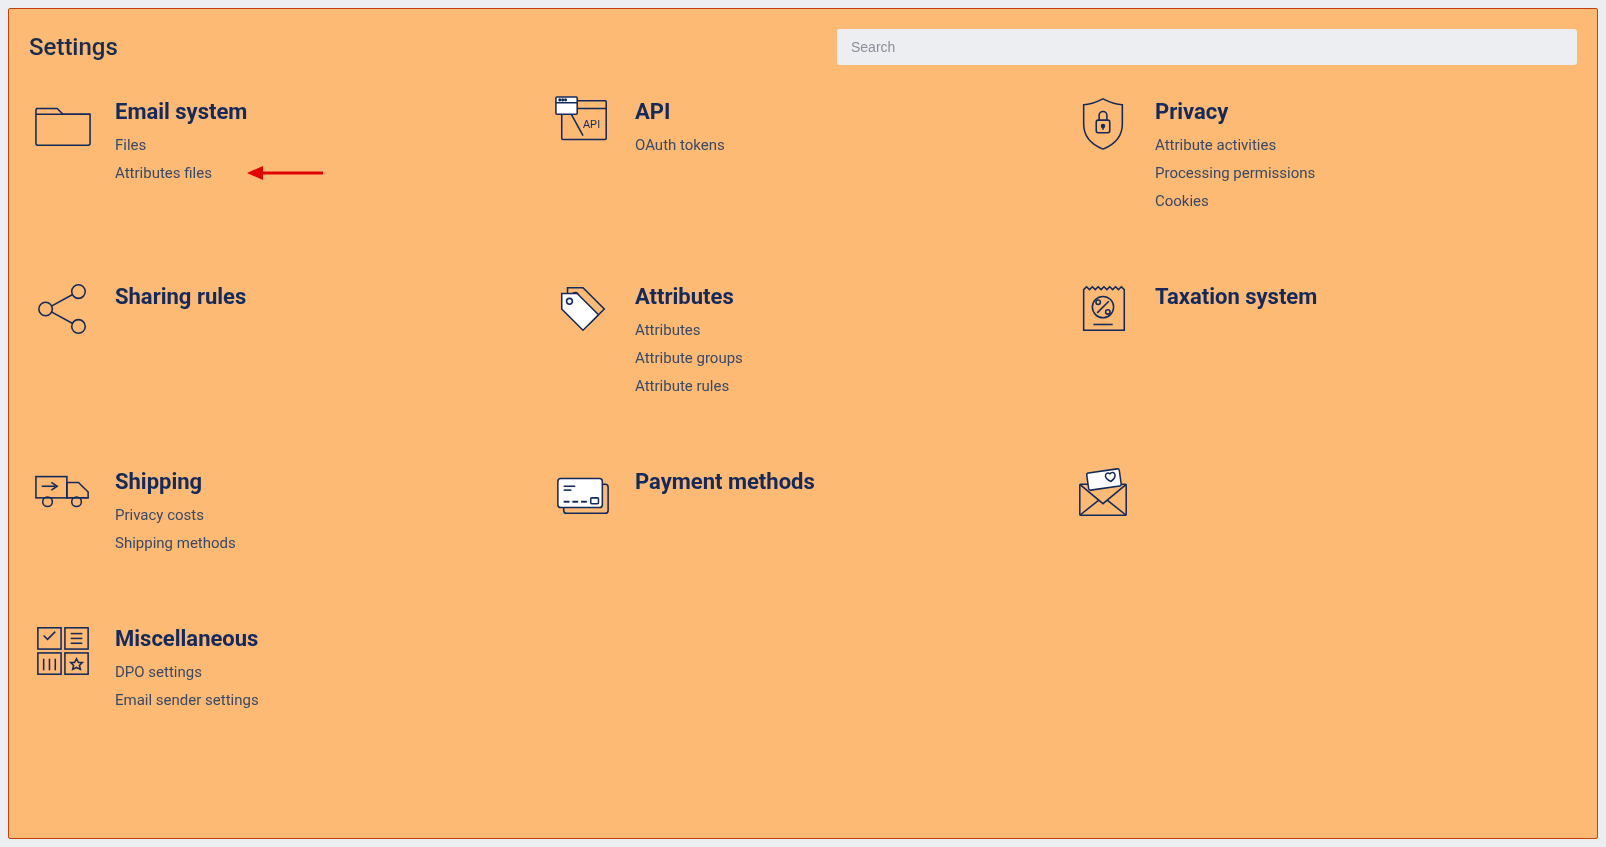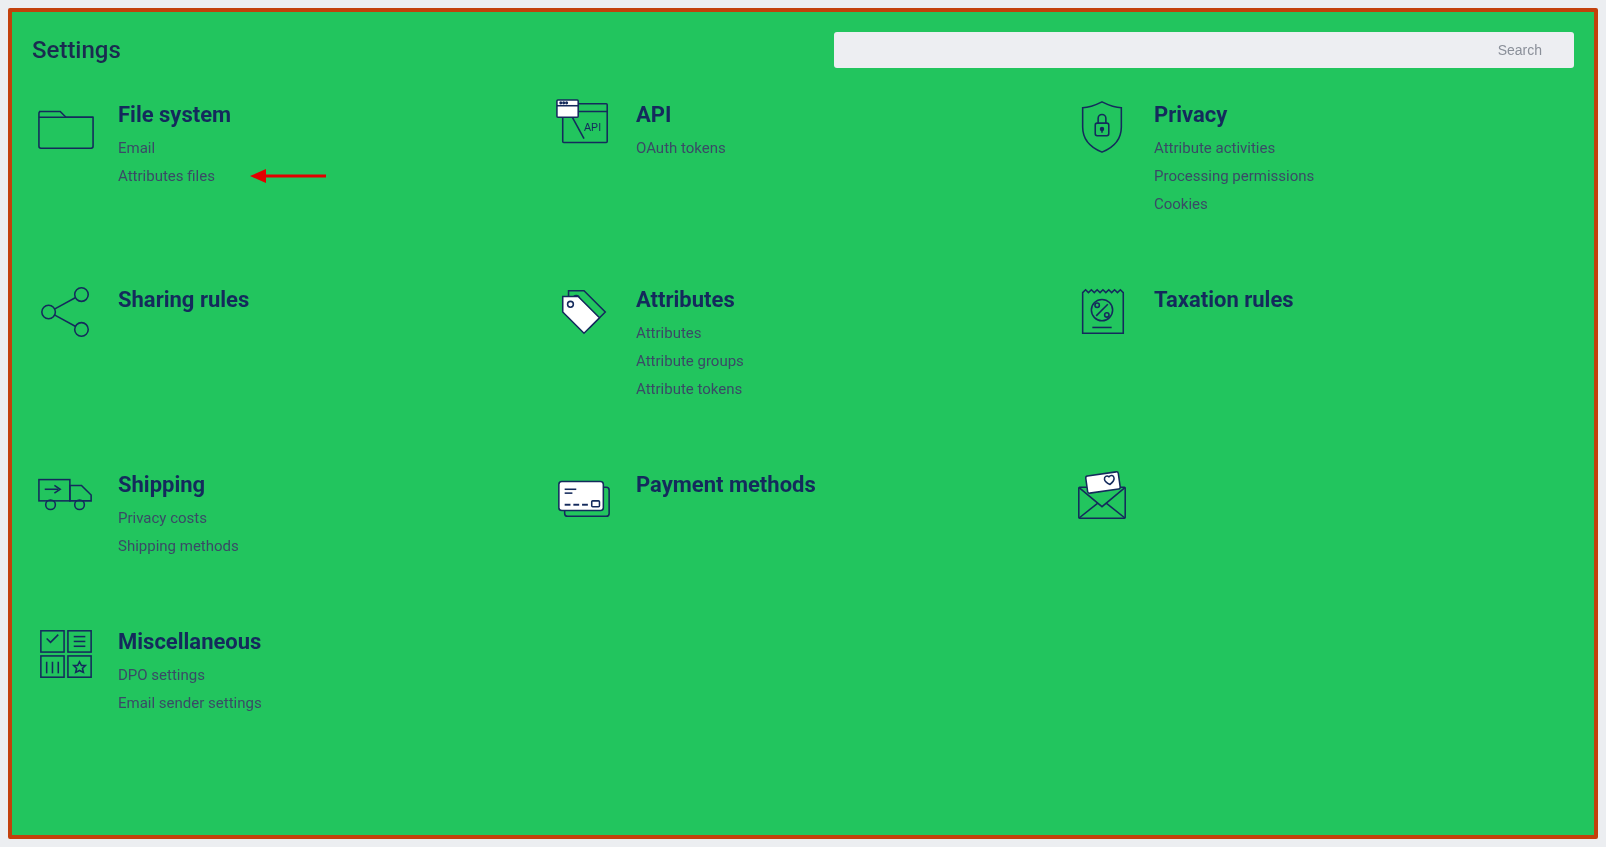--- a/index.html
+++ b/index.html
@@ -4,22 +4,22 @@
 <style>
   * { box-sizing: border-box; }
   body {
     margin: 0;
     padding: 8px;
     background: #eceef1;
     font-family: -apple-system, BlinkMacSystemFont, "Segoe UI", Roboto, "Helvetica Neue", Arial, sans-serif;
     color: #1a2b50;
   }
   .panel {
-    background: #22c55e;
-    border: 4px solid #c2410c;
+    background: #fdba74;
+    border: 1px solid #c2410c;
     border-radius: 2px;
     width: 100%;
     min-height: 831px;
     padding: 20px 20px 40px 20px;
   }
   .header-row {
     display: flex;
     align-items: center;
     justify-content: space-between;
     margin-bottom: 30px;
@@ -28,25 +28,24 @@
     font-size: 24px;
     font-weight: 500;
     color: #1a2b50;
   }
   .search-input {
     width: 740px;
     height: 36px;
     background: #edeef2;
     border: none;
     border-radius: 3px;
-    padding: 0 32px;
+    padding: 0 14px;
     font-size: 14px;
     color: #333;
     outline: none;
-    text-align: right;
   }
   .search-input::placeholder { color: #8a8f99; }
   .grid {
     display: grid;
     grid-template-columns: 1fr 1fr 1fr;
     column-gap: 20px;
     row-gap: 60px;
     padding: 0 4px;
   }
   .card {
@@ -99,22 +98,22 @@
     <div class="card">
       <div class="icon-box">
         <svg viewBox="0 0 60 60">
             <g fill="none" stroke="#142a5c" stroke-width="1.6">
               <path d="M2 14 h22 l6 6 h28 v30 a2 2 0 0 1 -2 2 h-52 a2 2 0 0 1 -2 -2 v-34 a2 2 0 0 1 2 -2 z"></path>
               <path d="M2 20 h56"></path>
             </g>
           </svg>
       </div>
       <div class="card-body">
-        <div class="card-title">File system</div>
-        <div class="sub-link">Email</div>
+        <div class="card-title">Email system</div>
+        <div class="sub-link">Files</div>
         <div class="sub-link">Attributes files</div>
         <svg class="arrow-annotation" width="80" height="24">
           <line x1="78" y1="12" x2="14" y2="12" stroke="#e30000" stroke-width="3"></line>
           <polygon points="2,12 18,5 18,19" fill="#e30000"></polygon>
         </svg>
       </div>
     </div>
 
     <div class="card">
       <div class="icon-box">
@@ -186,39 +185,39 @@
           <circle cx="22" cy="16" r="3"></circle>
           <path d="M8 14 h16 l22 22 -16 16 -22 -22 v-16 z" fill="#fff"></path>
           <circle cx="16" cy="22" r="3"></circle>
         </g>
           </svg>
       </div>
       <div class="card-body">
         <div class="card-title">Attributes</div>
         <div class="sub-link">Attributes</div>
         <div class="sub-link">Attribute groups</div>
-        <div class="sub-link">Attribute tokens</div>
+        <div class="sub-link">Attribute rules</div>
       </div>
     </div>
 
     <div class="card">
       <div class="icon-box">
         <svg viewBox="0 0 60 60">
             <g fill="none" stroke="#142a5c" stroke-width="1.6">
           <path d="M10 10 l3 -3 3 3 3 -3 3 3 3 -3 3 3 3 -3 3 3 3 -3 3 3 3 -3 3 3 3 -3 3 3 v42 h-42 z"></path>
           <circle cx="30" cy="28" r="11"></circle>
           <circle cx="25" cy="23" r="2.3"></circle>
           <circle cx="35" cy="33" r="2.3"></circle>
           <line x1="24" y1="34" x2="36" y2="22"></line>
           <line x1="20" y1="46" x2="40" y2="46"></line>
         </g>
           </svg>
       </div>
       <div class="card-body">
-        <div class="card-title">Taxation rules</div>
+        <div class="card-title">Taxation system</div>
       </div>
     </div>
 
     <div class="card">
       <div class="icon-box">
         <svg viewBox="0 0 60 60">
             <g fill="none" stroke="#142a5c" stroke-width="1.6">
           <rect x="2" y="12" width="32" height="22"></rect>
           <path d="M34 18 h12 l10 10 v6 h-22 z"></path>
           <circle cx="14" cy="38" r="5"></circle>

